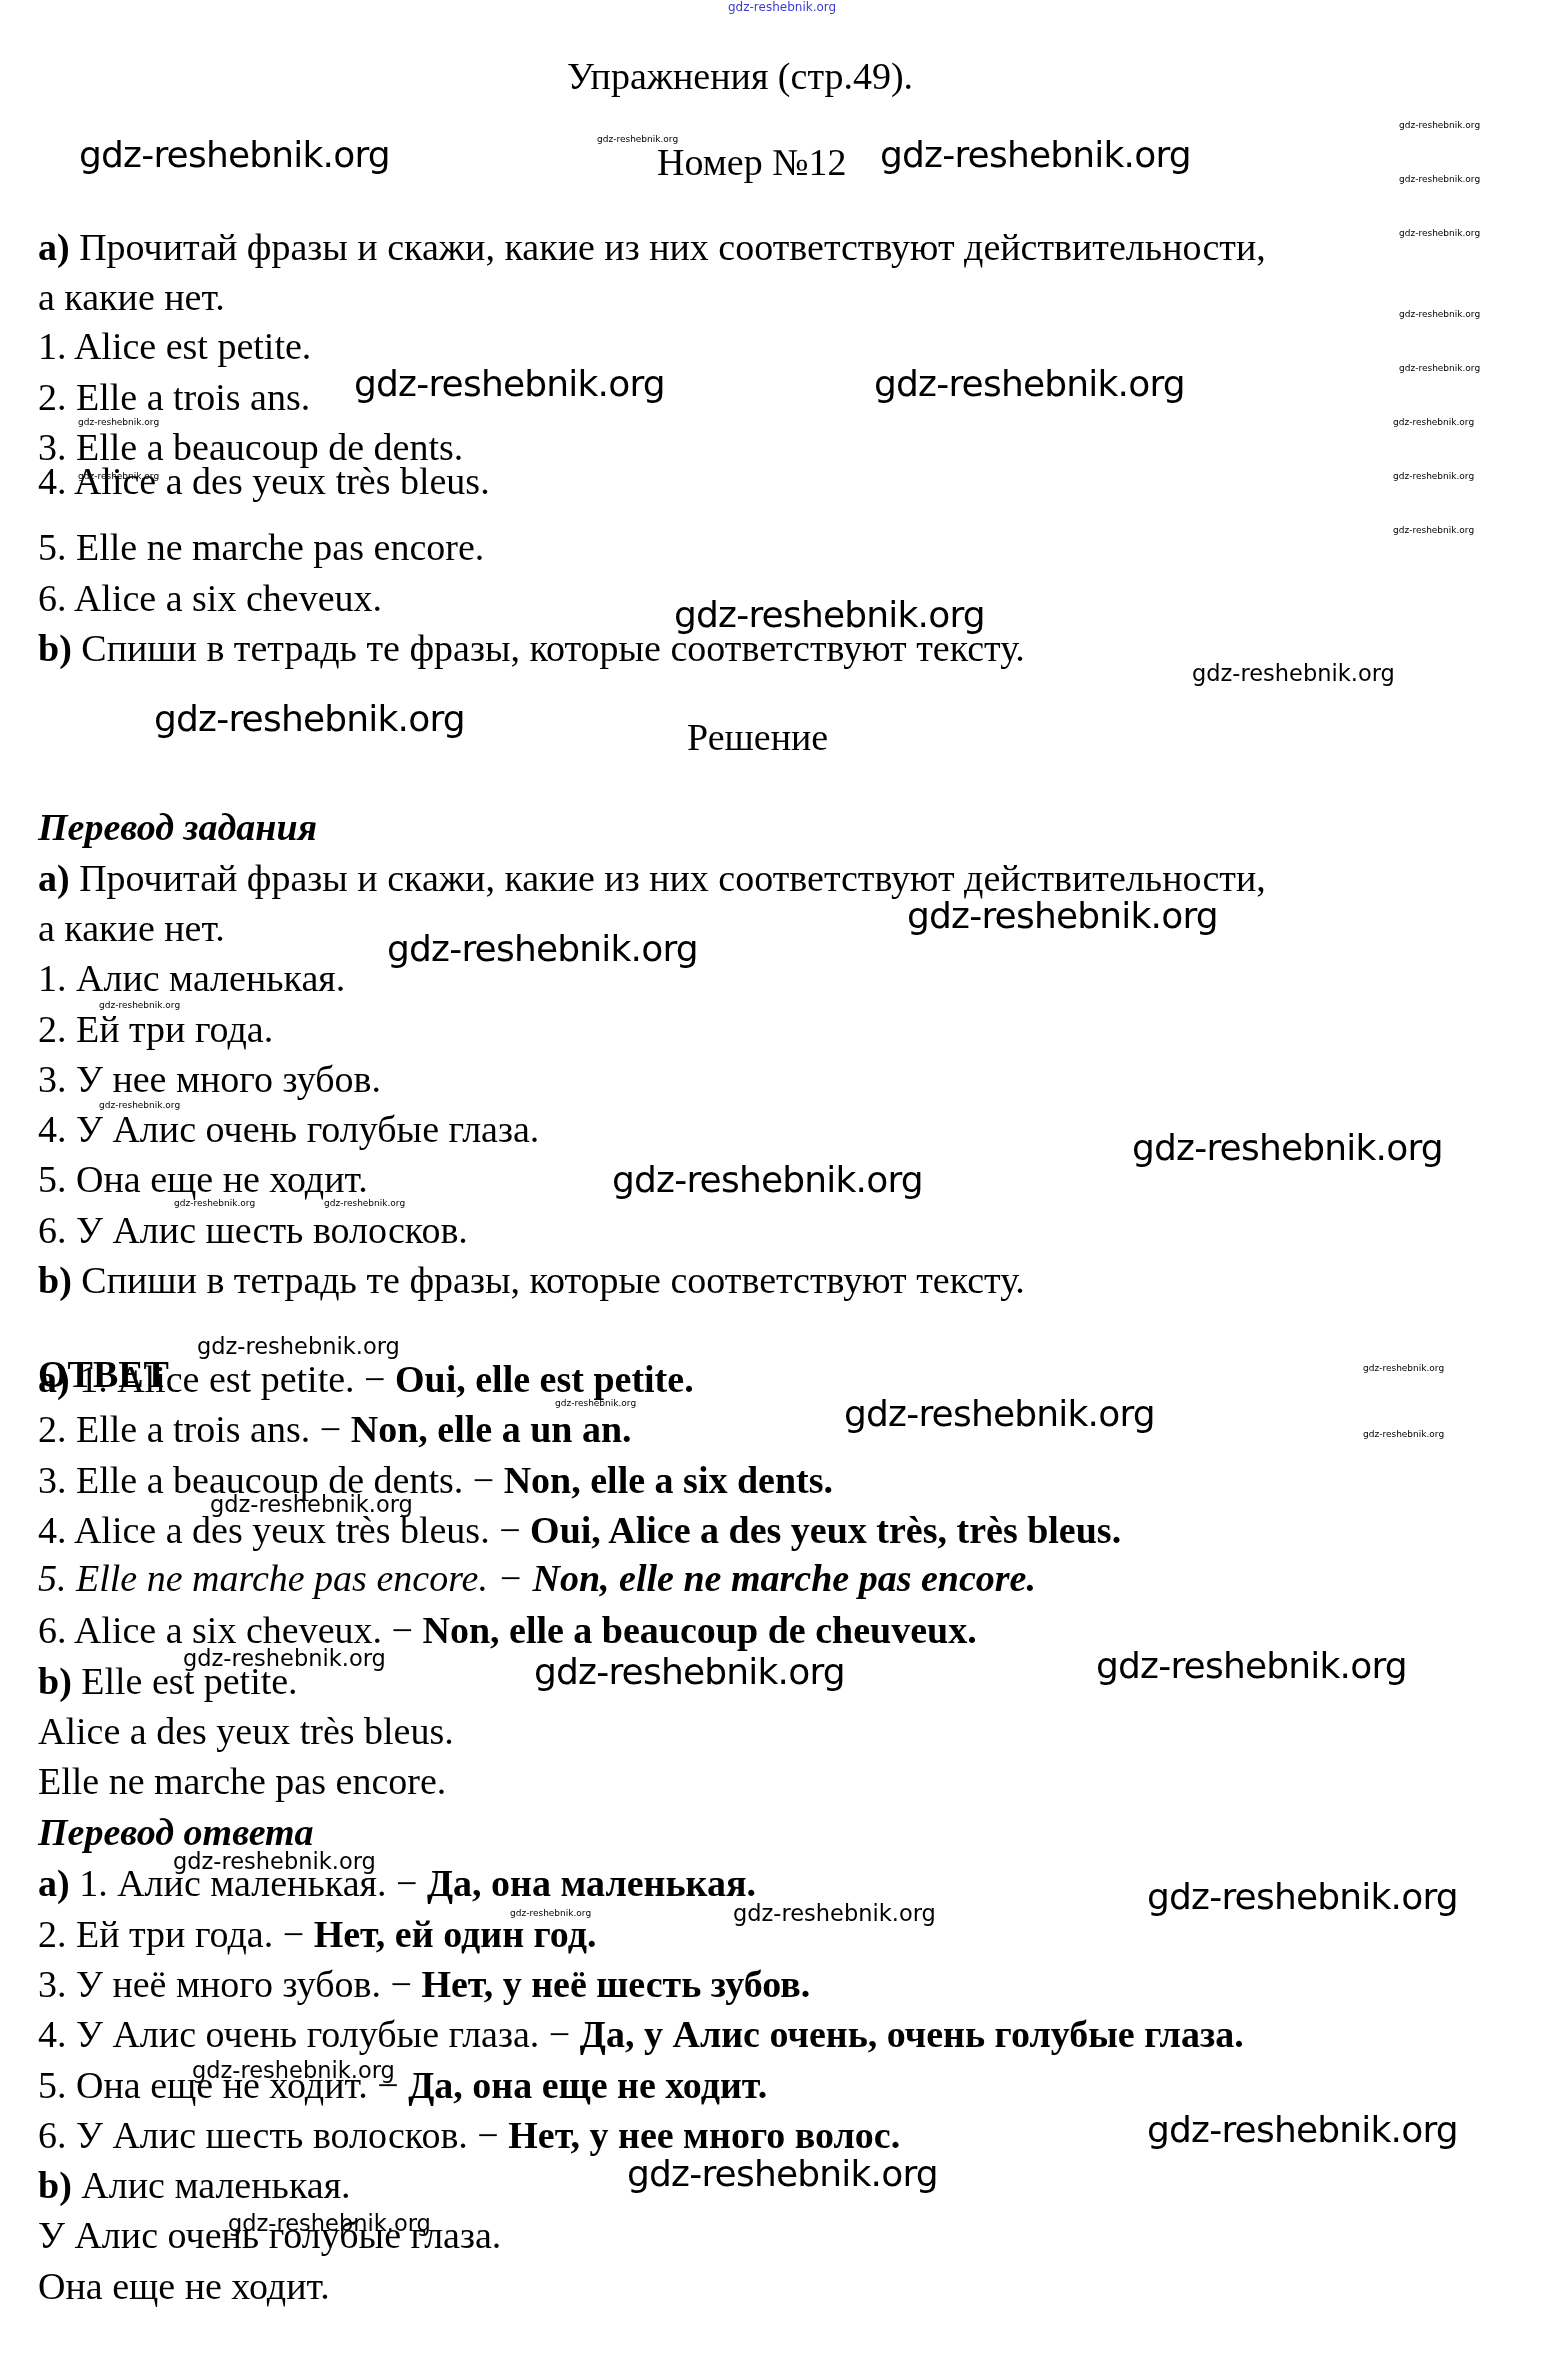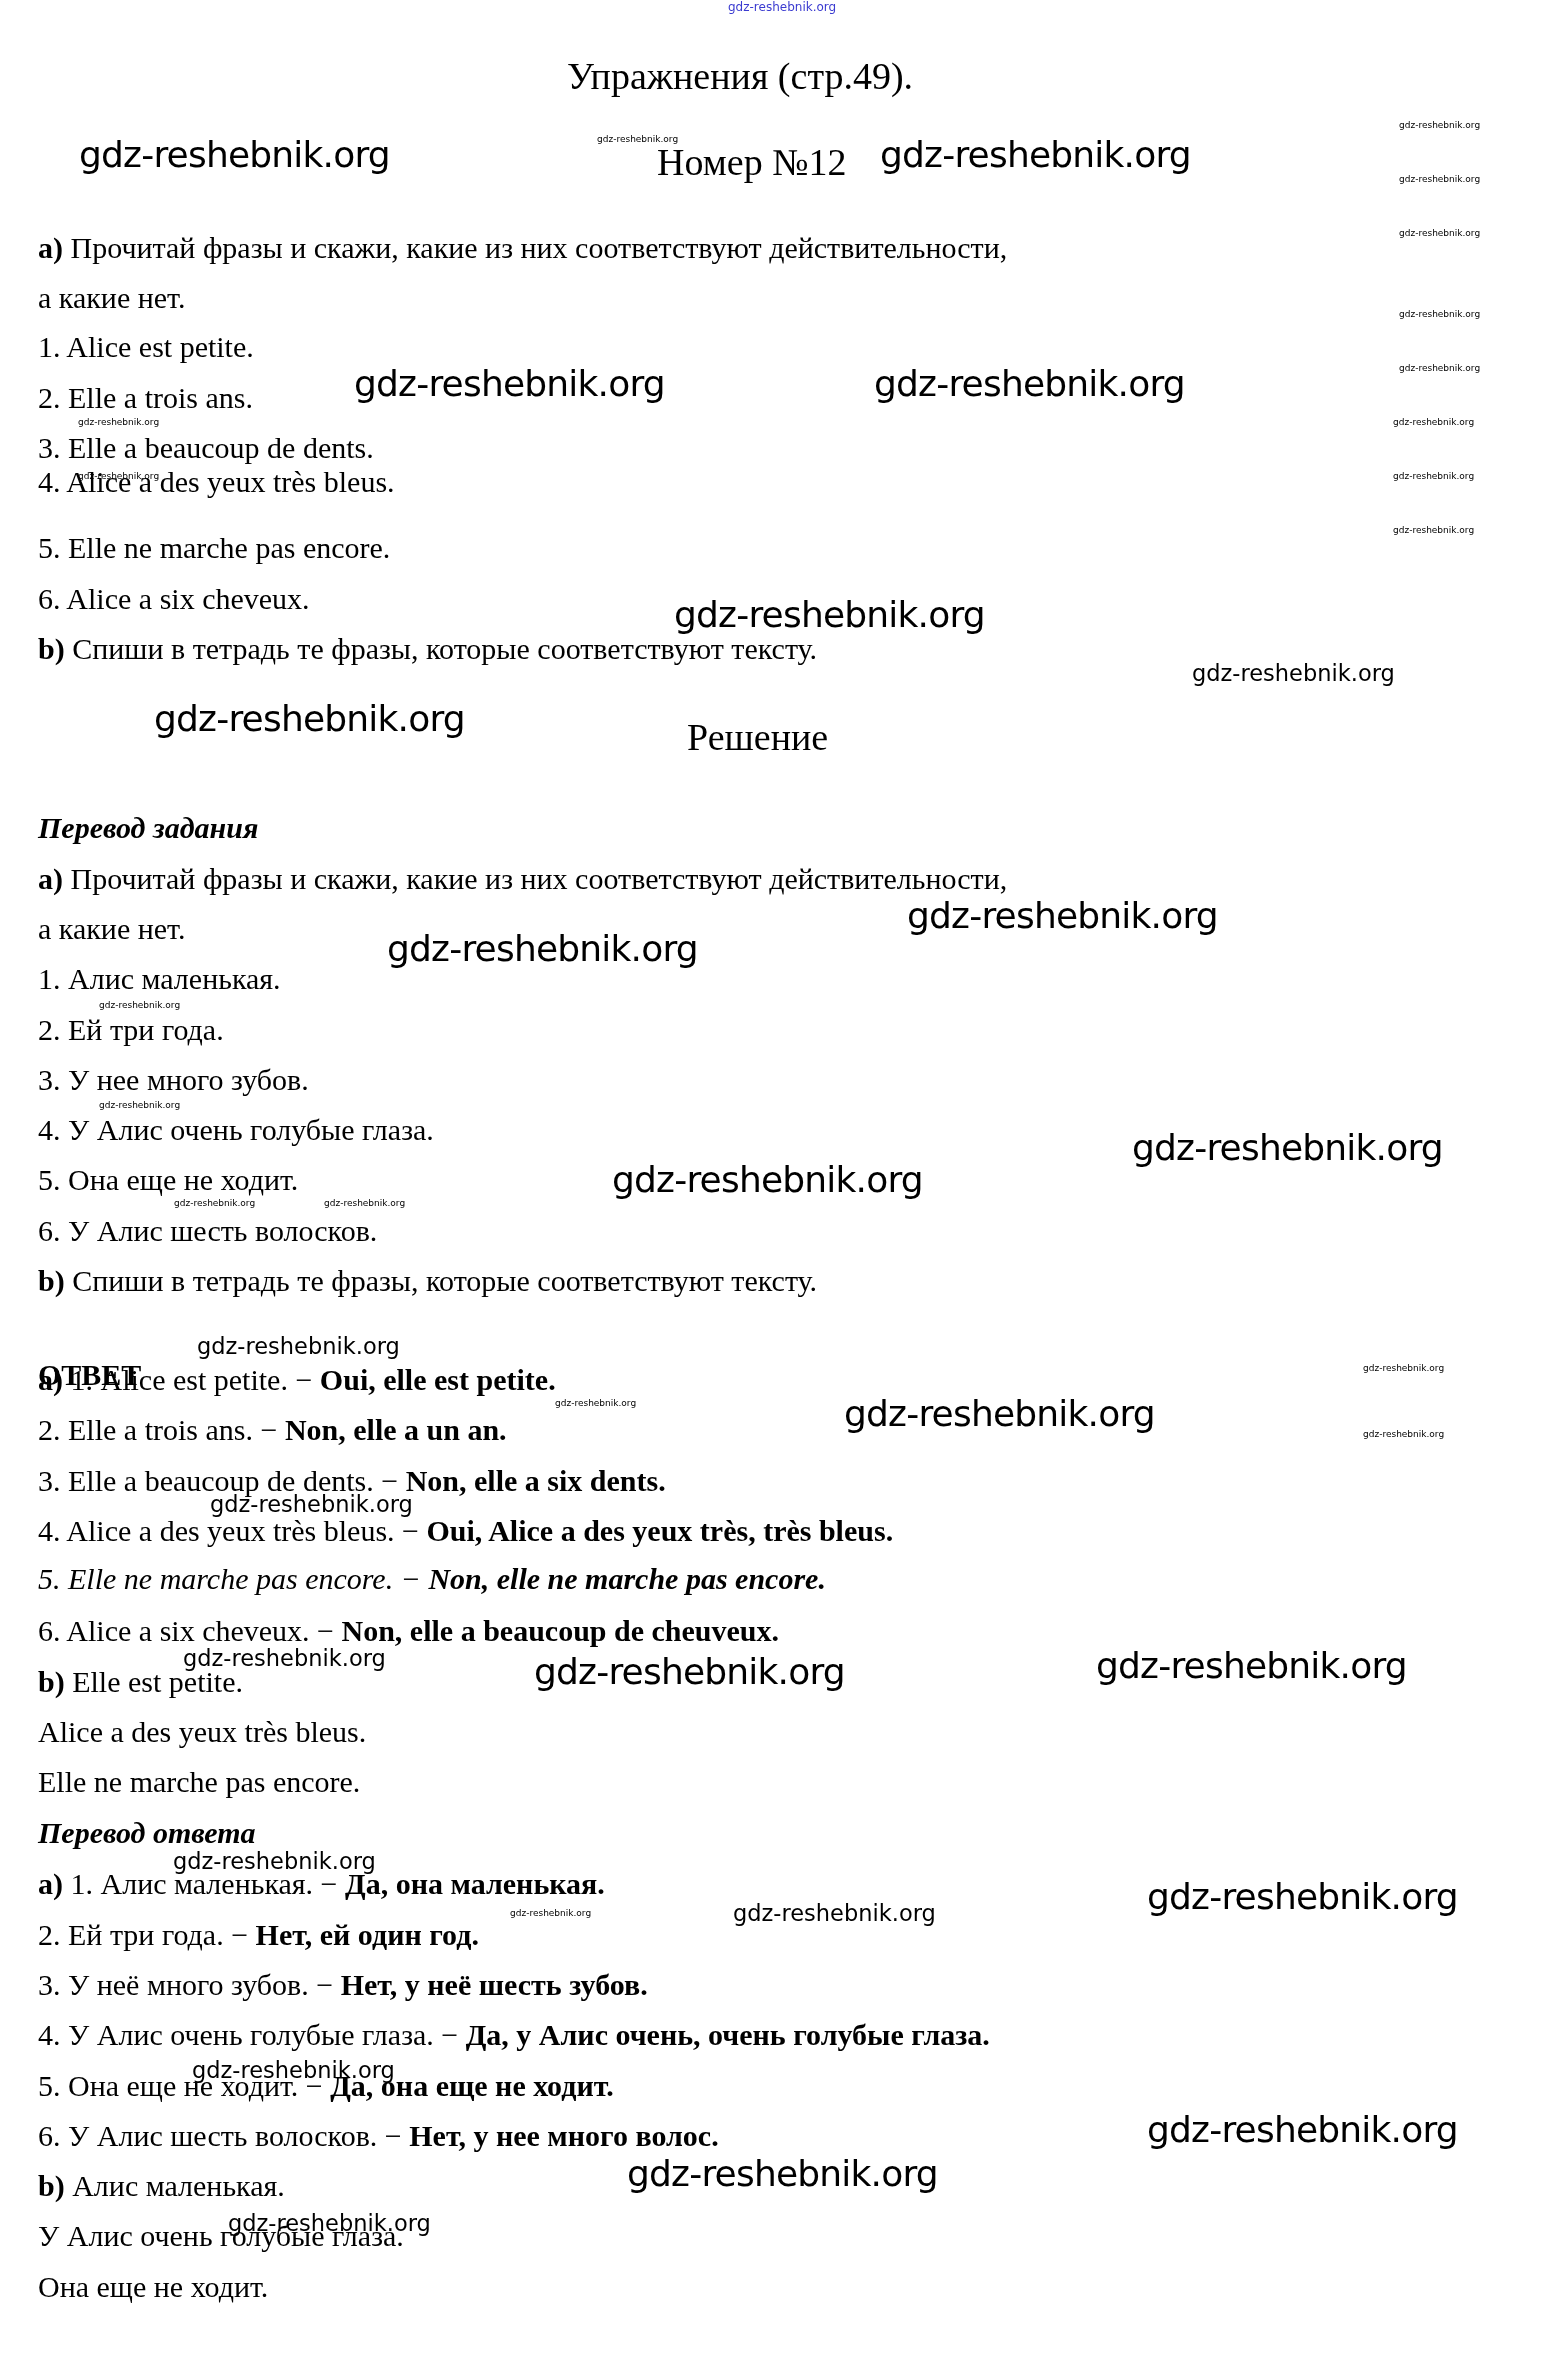--- a/index.html
+++ b/index.html
@@ -1,18 +1,18 @@
 <!DOCTYPE html>
 <html style="font-size:12px"><head>
 <meta charset="utf-8">
 <style>
   html, body { margin: 0; padding: 0; background: #ffffff; }
   body { width: 1568px; height: 2354px; position: relative; overflow: hidden;
          font-family: "Liberation Serif", "DejaVu Serif", serif; color: #000; }
-  .ln { position: absolute; left: 38px; font-size: 30px; line-height: 45px; white-space: nowrap; }
+  .ln { position: absolute; left: 38px; font-size: 38px; line-height: 45px; white-space: nowrap; }
   .c { position: absolute; font-size: 38px; line-height: 45px; white-space: nowrap; }
   .b { font-weight: bold; }
   .it { font-style: italic; font-weight: bold; }
   .wm { position: absolute; font-family: "DejaVu Sans", "Liberation Sans", sans-serif;
         white-space: nowrap; color: #000; }
   .wm-big { font-size: 36px; letter-spacing: -0.8px; }
   .wm-mid { font-size: 22.5px; }
   .wm-tiny { font-size: 9px; }
   .wm-blue { color: #3b3bd0; font-size: 12px; }
 </style>

